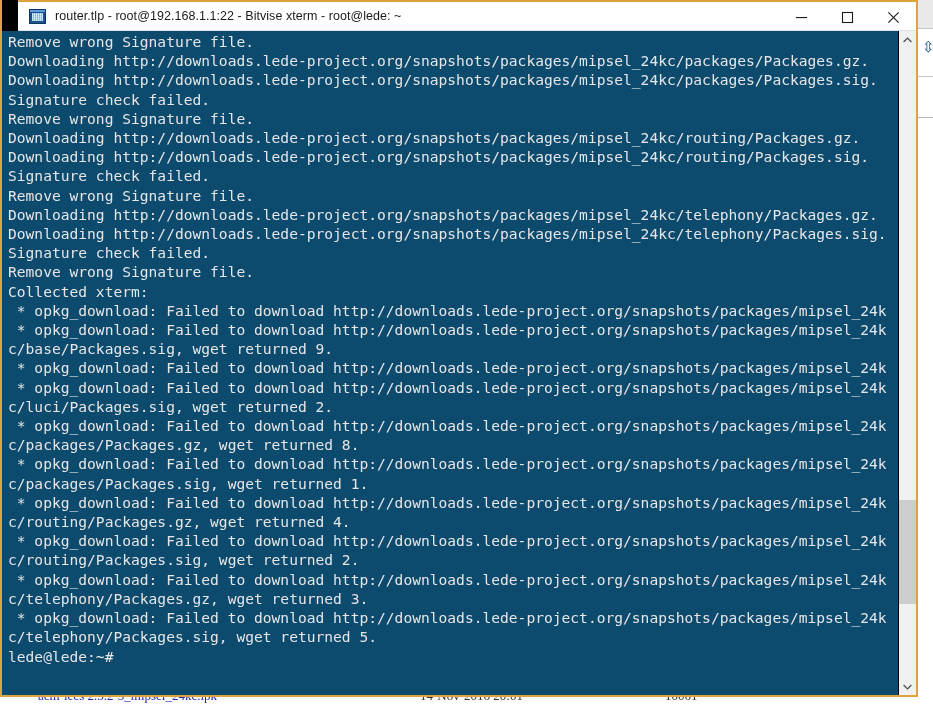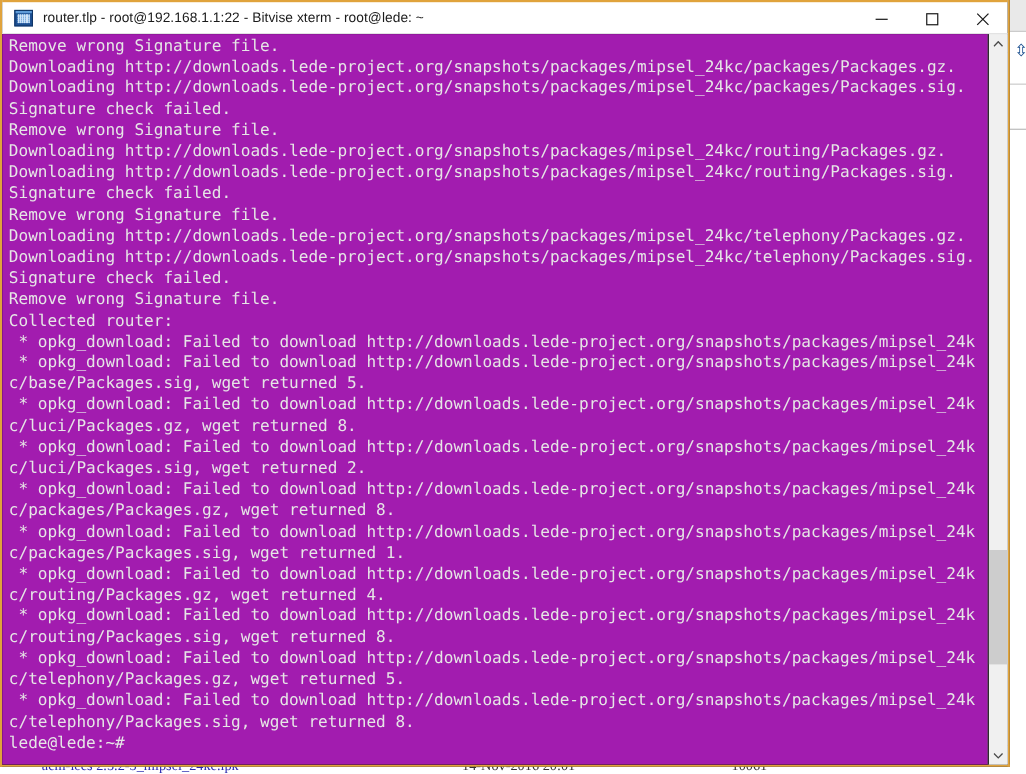--- a/index.html
+++ b/index.html
@@ -70,20 +70,21 @@
   #xterm-window {
     position: absolute;
     left: 0;
     top: 0;
     width: 918px;
     height: 697px;
     box-sizing: border-box;
     border: 2px solid #e0a33c;
     border-top: none;
     background: #000;
+    padding-left: 16px;
   }
 
   #title-bar {
     position: relative;
     height: 31px;
     background: #ffffff;
     border-top: 2px solid #e0a33c;
     border-bottom: 1px solid #e3e3e3;
     display: flex;
     align-items: center;
@@ -153,21 +154,21 @@
     left: 0;
     top: 31px;
     right: 0;
     bottom: 0;
     background: #000000;
     display: flex;
   }
 
   #terminal-screen {
     flex: 1 1 auto;
-    background: #a21caf;
+    background: #0c4a6e;
     overflow: hidden;
     padding: 1px 0 0 6px;
     box-sizing: border-box;
   }
 
   .term-line {
     font-family: "DejaVu Sans Mono", "Liberation Mono", monospace;
     font-size: 14.6px;
     line-height: 19.2px;
     color: #e6e6e6;
@@ -263,40 +264,39 @@
         <div class="term-line">Signature check failed.</div>
         <div class="term-line">Remove wrong Signature file.</div>
         <div class="term-line">Downloading http://downloads.lede-project.org/snapshots/packages/mipsel_24kc/routing/Packages.gz.</div>
         <div class="term-line">Downloading http://downloads.lede-project.org/snapshots/packages/mipsel_24kc/routing/Packages.sig.</div>
         <div class="term-line">Signature check failed.</div>
         <div class="term-line">Remove wrong Signature file.</div>
         <div class="term-line">Downloading http://downloads.lede-project.org/snapshots/packages/mipsel_24kc/telephony/Packages.gz.</div>
         <div class="term-line">Downloading http://downloads.lede-project.org/snapshots/packages/mipsel_24kc/telephony/Packages.sig.</div>
         <div class="term-line">Signature check failed.</div>
         <div class="term-line">Remove wrong Signature file.</div>
-        <div class="term-line">Collected router:</div>
-        <div class="term-line"> * opkg_download: Failed to download http://downloads.lede-project.org/snapshots/packages/mipsel_24k</div>
-        <div class="term-line"> * opkg_download: Failed to download http://downloads.lede-project.org/snapshots/packages/mipsel_24k</div>
-        <div class="term-line">c/base/Packages.sig, wget returned 5.</div>
-        <div class="term-line"> * opkg_download: Failed to download http://downloads.lede-project.org/snapshots/packages/mipsel_24k</div>
-        <div class="term-line">c/luci/Packages.gz, wget returned 8.</div>
+        <div class="term-line">Collected xterm:</div>
+        <div class="term-line"> * opkg_download: Failed to download http://downloads.lede-project.org/snapshots/packages/mipsel_24k</div>
+        <div class="term-line"> * opkg_download: Failed to download http://downloads.lede-project.org/snapshots/packages/mipsel_24k</div>
+        <div class="term-line">c/base/Packages.sig, wget returned 9.</div>
+        <div class="term-line"> * opkg_download: Failed to download http://downloads.lede-project.org/snapshots/packages/mipsel_24k</div>
         <div class="term-line"> * opkg_download: Failed to download http://downloads.lede-project.org/snapshots/packages/mipsel_24k</div>
         <div class="term-line">c/luci/Packages.sig, wget returned 2.</div>
         <div class="term-line"> * opkg_download: Failed to download http://downloads.lede-project.org/snapshots/packages/mipsel_24k</div>
         <div class="term-line">c/packages/Packages.gz, wget returned 8.</div>
         <div class="term-line"> * opkg_download: Failed to download http://downloads.lede-project.org/snapshots/packages/mipsel_24k</div>
         <div class="term-line">c/packages/Packages.sig, wget returned 1.</div>
         <div class="term-line"> * opkg_download: Failed to download http://downloads.lede-project.org/snapshots/packages/mipsel_24k</div>
         <div class="term-line">c/routing/Packages.gz, wget returned 4.</div>
         <div class="term-line"> * opkg_download: Failed to download http://downloads.lede-project.org/snapshots/packages/mipsel_24k</div>
-        <div class="term-line">c/routing/Packages.sig, wget returned 8.</div>
-        <div class="term-line"> * opkg_download: Failed to download http://downloads.lede-project.org/snapshots/packages/mipsel_24k</div>
-        <div class="term-line">c/telephony/Packages.gz, wget returned 5.</div>
-        <div class="term-line"> * opkg_download: Failed to download http://downloads.lede-project.org/snapshots/packages/mipsel_24k</div>
-        <div class="term-line">c/telephony/Packages.sig, wget returned 8.</div>
+        <div class="term-line">c/routing/Packages.sig, wget returned 2.</div>
+        <div class="term-line"> * opkg_download: Failed to download http://downloads.lede-project.org/snapshots/packages/mipsel_24k</div>
+        <div class="term-line">c/telephony/Packages.gz, wget returned 3.</div>
+        <div class="term-line"> * opkg_download: Failed to download http://downloads.lede-project.org/snapshots/packages/mipsel_24k</div>
+        <div class="term-line">c/telephony/Packages.sig, wget returned 5.</div>
         <div class="term-line">lede@lede:~#</div>
       </div>
 
     <div id="term-scrollbar">
       <div id="sb-track"></div>
       <div class="sb-arrow" id="sb-arrow-up">
         <svg width="9" height="6" viewBox="0 0 9 6" aria-hidden="true">
           <path d="M0.6 5 L4.5 1 L8.4 5" stroke="#4a4a4a" stroke-width="1.2" fill="none"></path>
         </svg>
       </div>

